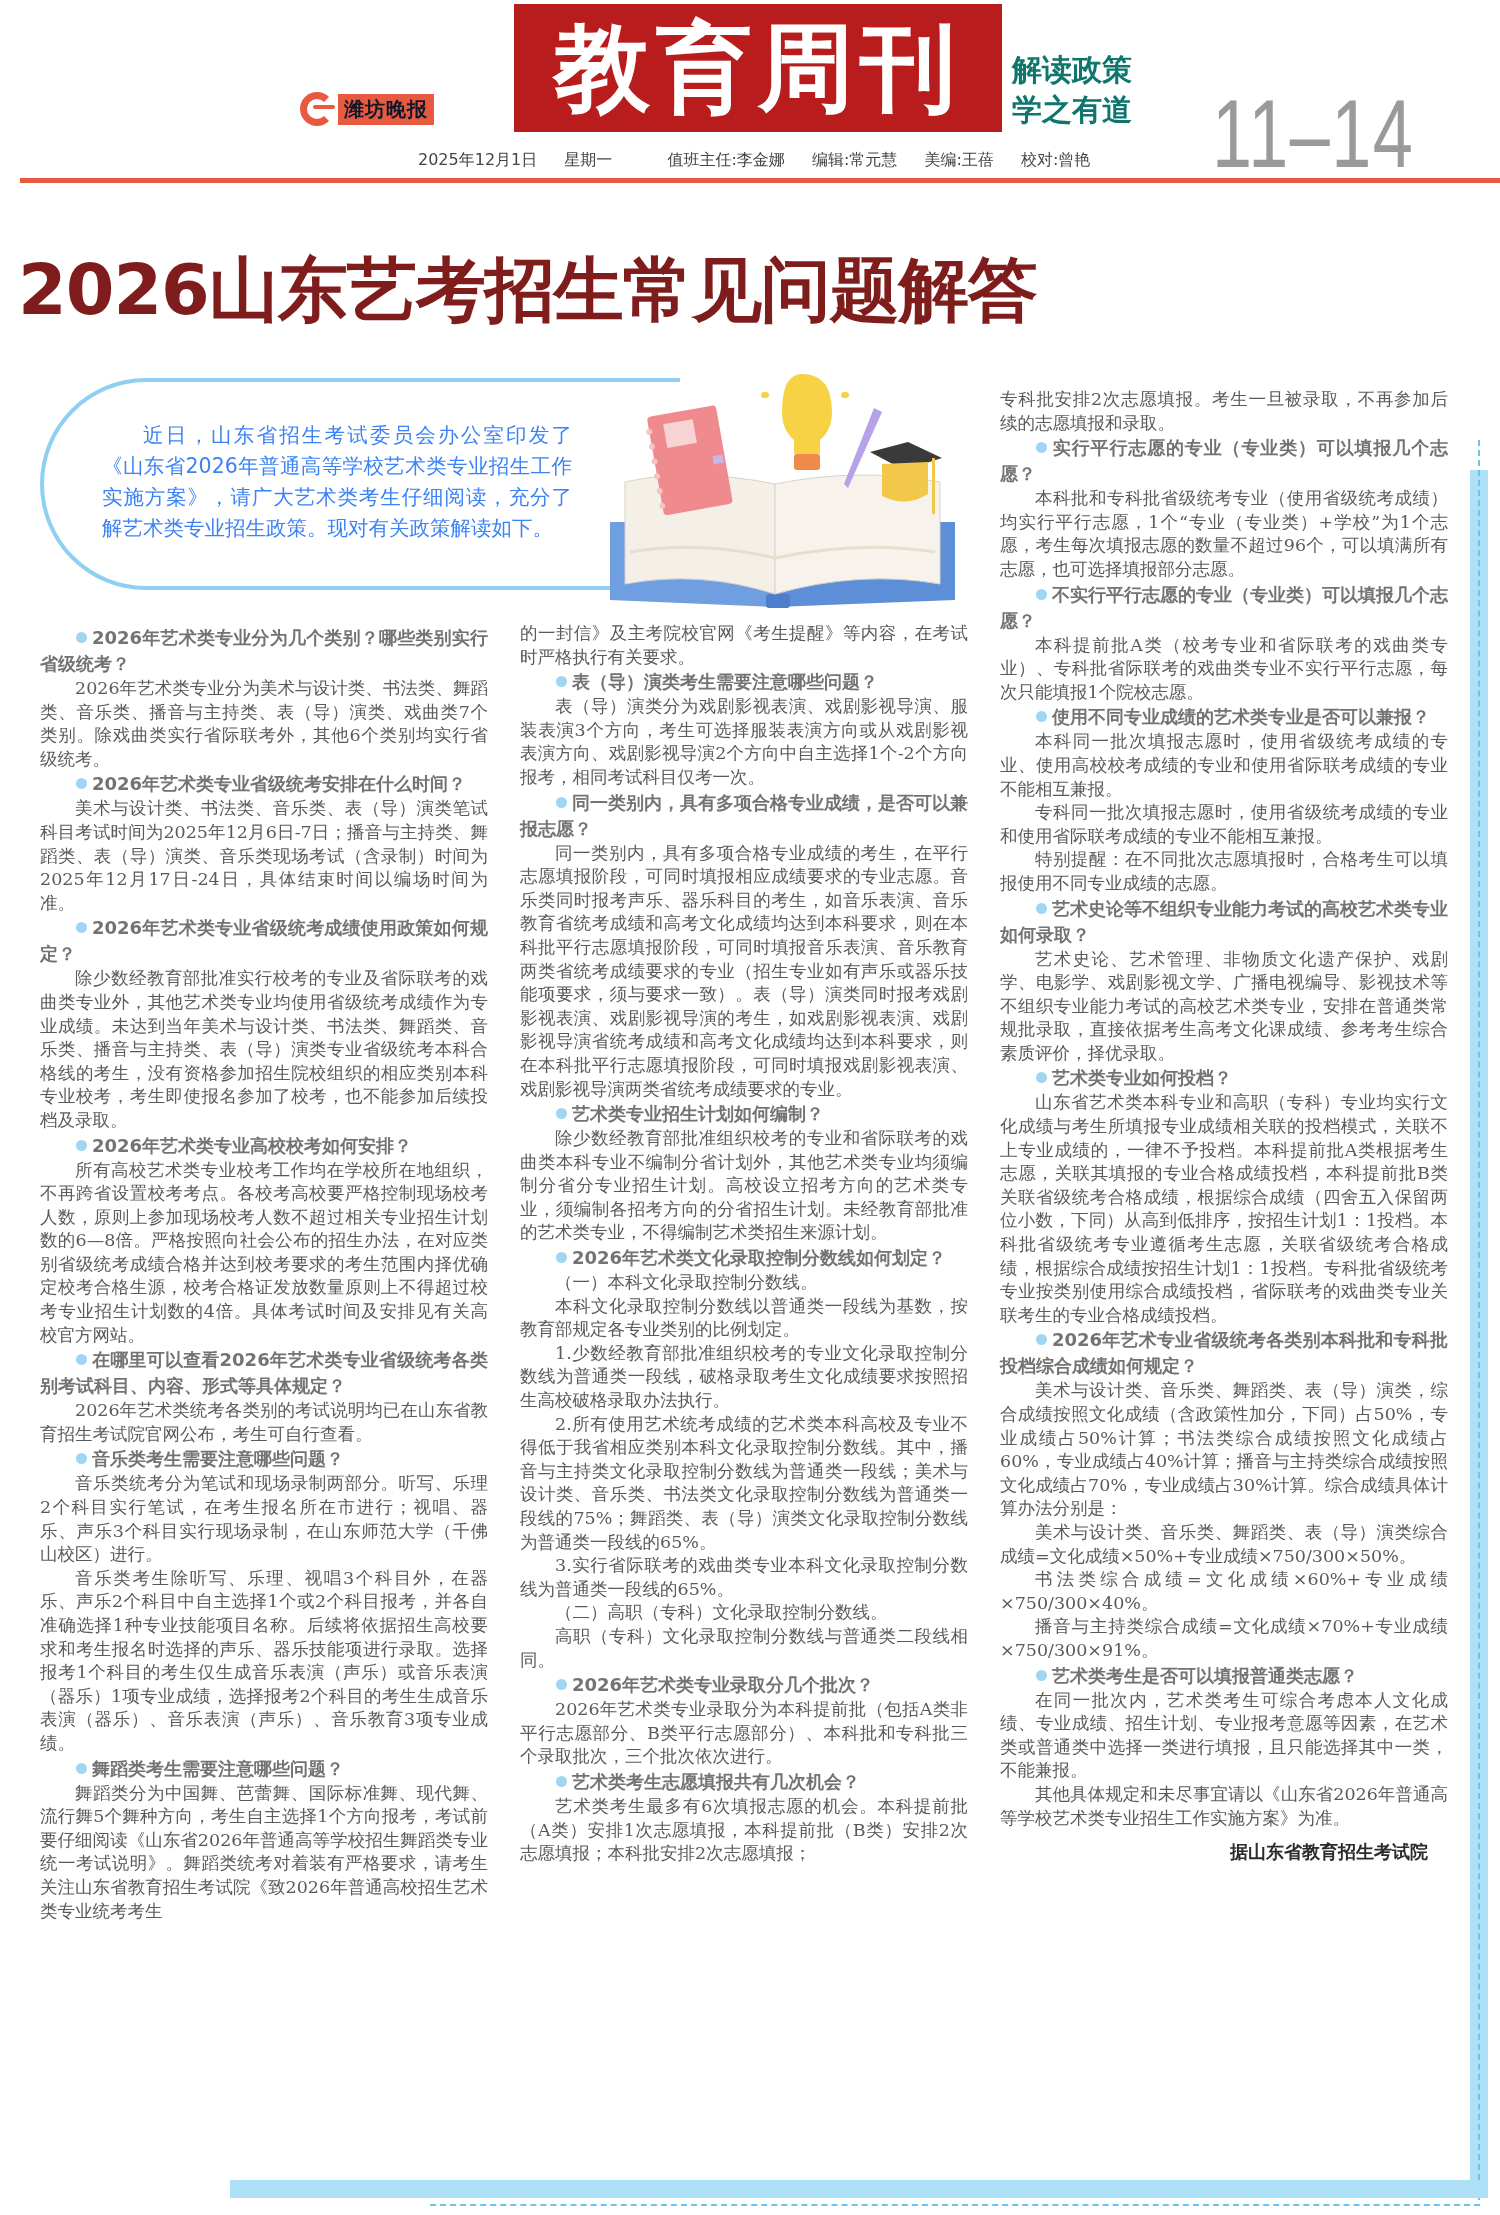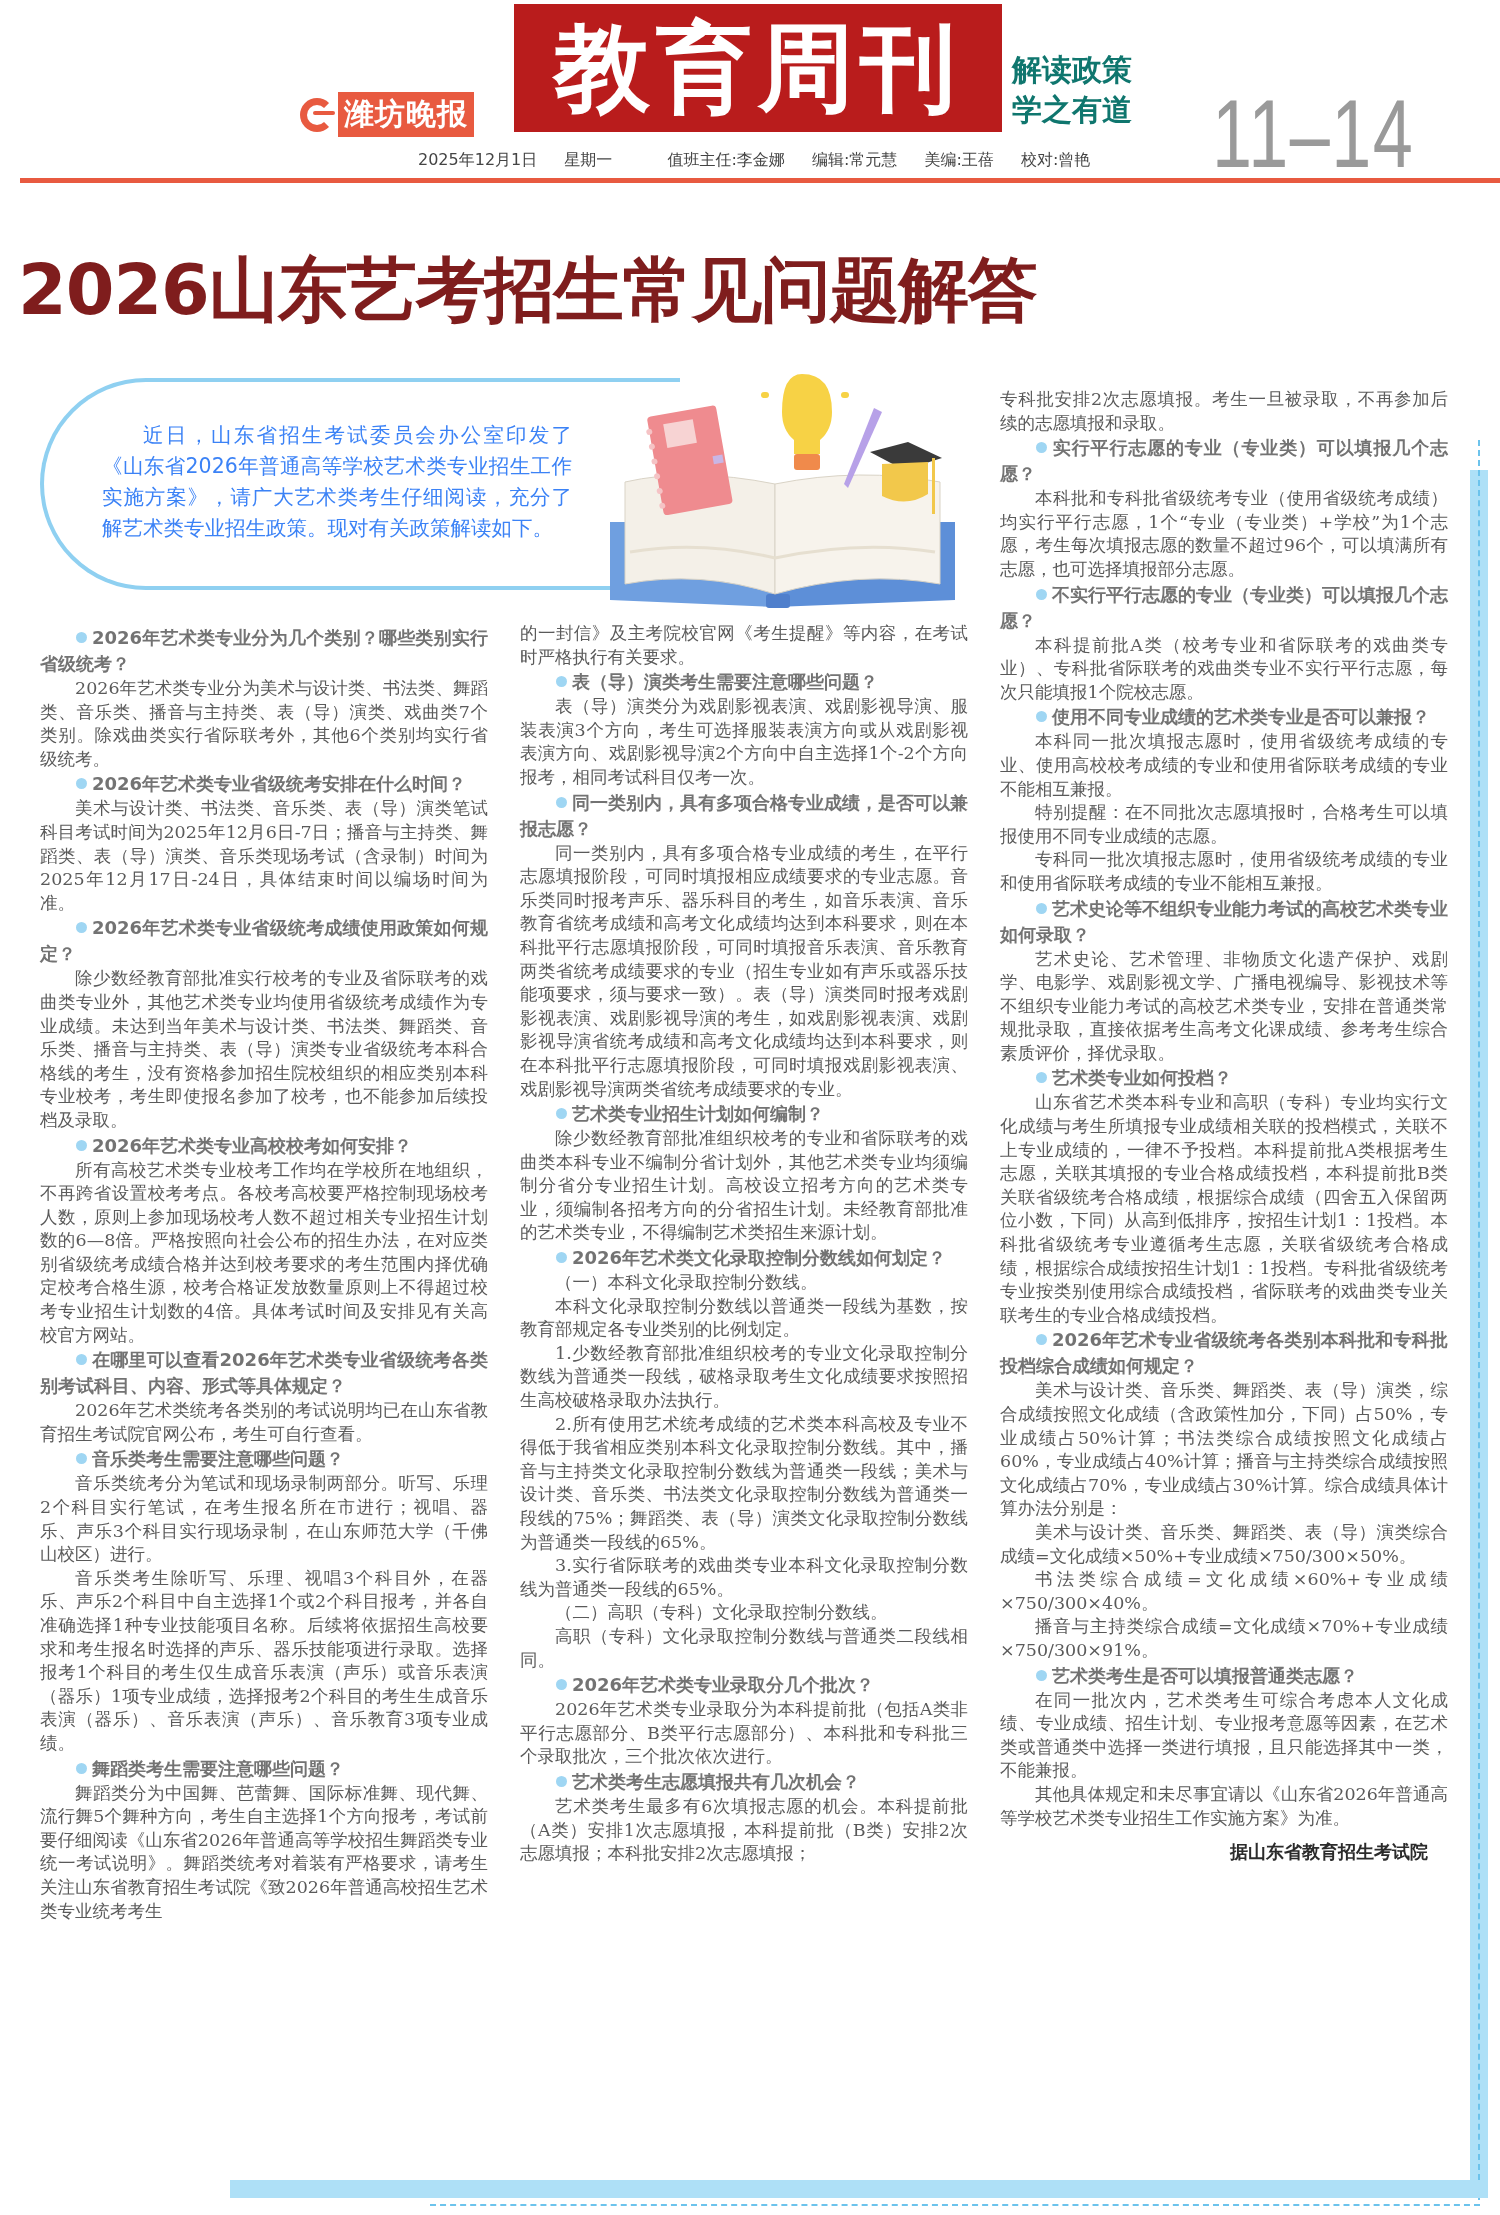--- a/index.html
+++ b/index.html
@@ -4,21 +4,21 @@
 <style>
   * { box-sizing: border-box; margin: 0; padding: 0; }
   html, body { width: 1500px; height: 2215px; background: #ffffff; overflow: hidden; }
   body { position: relative; font-family: "DejaVu Serif", "Liberation Serif", serif; color: #555; }
 
   
   .masthead { position: absolute; left: 0; top: 0; width: 1500px; height: 190px; }
   .paper-logo { position: absolute; left: 300px; top: 92px; display: flex; align-items: center; }
   .paper-logo .swirl { width: 34px; height: 34px; border-radius: 50%; border: 7px solid #e85a40; border-right-color: transparent; position: relative; margin-right: 4px; }
   .paper-logo .swirl::after { content: ""; position: absolute; left: 6px; top: 6px; width: 22px; height: 4px; background: #e85a40; border-radius: 2px; }
-  .paper-logo .name { background: #e85a40; color: #ffffff; font-family: "DejaVu Sans", sans-serif; font-weight: bold; font-size: 30px; padding: 2px 6px; letter-spacing: 1px; }
+  .paper-logo .name { background: #e85a40; color: #0f172a; font-family: "DejaVu Sans", sans-serif; font-weight: bold; font-size: 20px; padding: 2px 6px; letter-spacing: 1px; }
   .title-block { position: absolute; left: 514px; top: 4px; width: 488px; height: 128px; background: #b91c1c; color: #fff; font-family: "DejaVu Serif", serif; font-weight: bold; font-size: 96px; line-height: 128px; text-align: center; letter-spacing: 6px; }
   .slogan { position: absolute; left: 1012px; top: 50px; color: #0f766e; font-family: "DejaVu Sans", sans-serif; font-weight: bold; font-size: 30px; line-height: 40px; }
   .page-range { position: absolute; left: 1212px; top: 84px; color: #9a9a9a; font-family: "Liberation Sans", sans-serif; font-size: 96px; line-height: 100px; letter-spacing: 2px; transform: scaleX(0.75); transform-origin: left top; }
   .credits { position: absolute; left: 418px; top: 150px; font-family: "DejaVu Sans", sans-serif; font-size: 16px; color: #444; white-space: nowrap; }
   .credits span { margin-right: 22px; }
   .credits span.gap { margin-right: 50px; }
   .red-rule { position: absolute; left: 20px; top: 178px; width: 1480px; height: 5px; background: #e85a40; }
 
   
   .headline { position: absolute; left: 18px; top: 244px; font-family: "DejaVu Sans", sans-serif; font-weight: bold; font-size: 70px; color: #7f1d1d; letter-spacing: -1px; }
@@ -191,22 +191,22 @@
     <div class="q"><span class="dot"></span><span>实行平行志愿的专业（专业类）可以填报几个志愿？</span></div>
     <p class="p">本科批和专科批省级统考专业（使用省级统考成绩）均实行平行志愿，1个“专业（专业类）+学校”为1个志愿，考生每次填报志愿的数量不超过96个，可以填满所有志愿，也可选择填报部分志愿。</p>
   </div>
   <div>
     <div class="q"><span class="dot"></span><span>不实行平行志愿的专业（专业类）可以填报几个志愿？</span></div>
     <p class="p">本科提前批A类（校考专业和省际联考的戏曲类专业）、专科批省际联考的戏曲类专业不实行平行志愿，每次只能填报1个院校志愿。</p>
   </div>
   <div>
     <div class="q"><span class="dot"></span><span>使用不同专业成绩的艺术类专业是否可以兼报？</span></div>
     <p class="p">本科同一批次填报志愿时，使用省级统考成绩的专业、使用高校校考成绩的专业和使用省际联考成绩的专业不能相互兼报。</p>
+    <p class="p">专科同一批次填报志愿时，使用省级统考成绩的专业和使用省际联考成绩的专业不能相互兼报。</p>
     <p class="p">特别提醒：在不同批次志愿填报时，合格考生可以填报使用不同专业成绩的志愿。</p>
-    <p class="p">专科同一批次填报志愿时，使用省级统考成绩的专业和使用省际联考成绩的专业不能相互兼报。</p>
   </div>
   <div>
     <div class="q"><span class="dot"></span><span>艺术史论等不组织专业能力考试的高校艺术类专业如何录取？</span></div>
     <p class="p">艺术史论、艺术管理、非物质文化遗产保护、戏剧学、电影学、戏剧影视文学、广播电视编导、影视技术等不组织专业能力考试的高校艺术类专业，安排在普通类常规批录取，直接依据考生高考文化课成绩、参考考生综合素质评价，择优录取。</p>
   </div>
   <div>
     <div class="q"><span class="dot"></span><span>艺术类专业如何投档？</span></div>
     <p class="p">山东省艺术类本科专业和高职（专科）专业均实行文化成绩与考生所填报专业成绩相关联的投档模式，关联不上专业成绩的，一律不予投档。本科提前批A类根据考生志愿，关联其填报的专业合格成绩投档，本科提前批B类关联省级统考合格成绩，根据综合成绩（四舍五入保留两位小数，下同）从高到低排序，按招生计划1：1投档。本科批省级统考专业遵循考生志愿，关联省级统考合格成绩，根据综合成绩按招生计划1：1投档。专科批省级统考专业按类别使用综合成绩投档，省际联考的戏曲类专业关联考生的专业合格成绩投档。</p>
   </div>
   <div>

